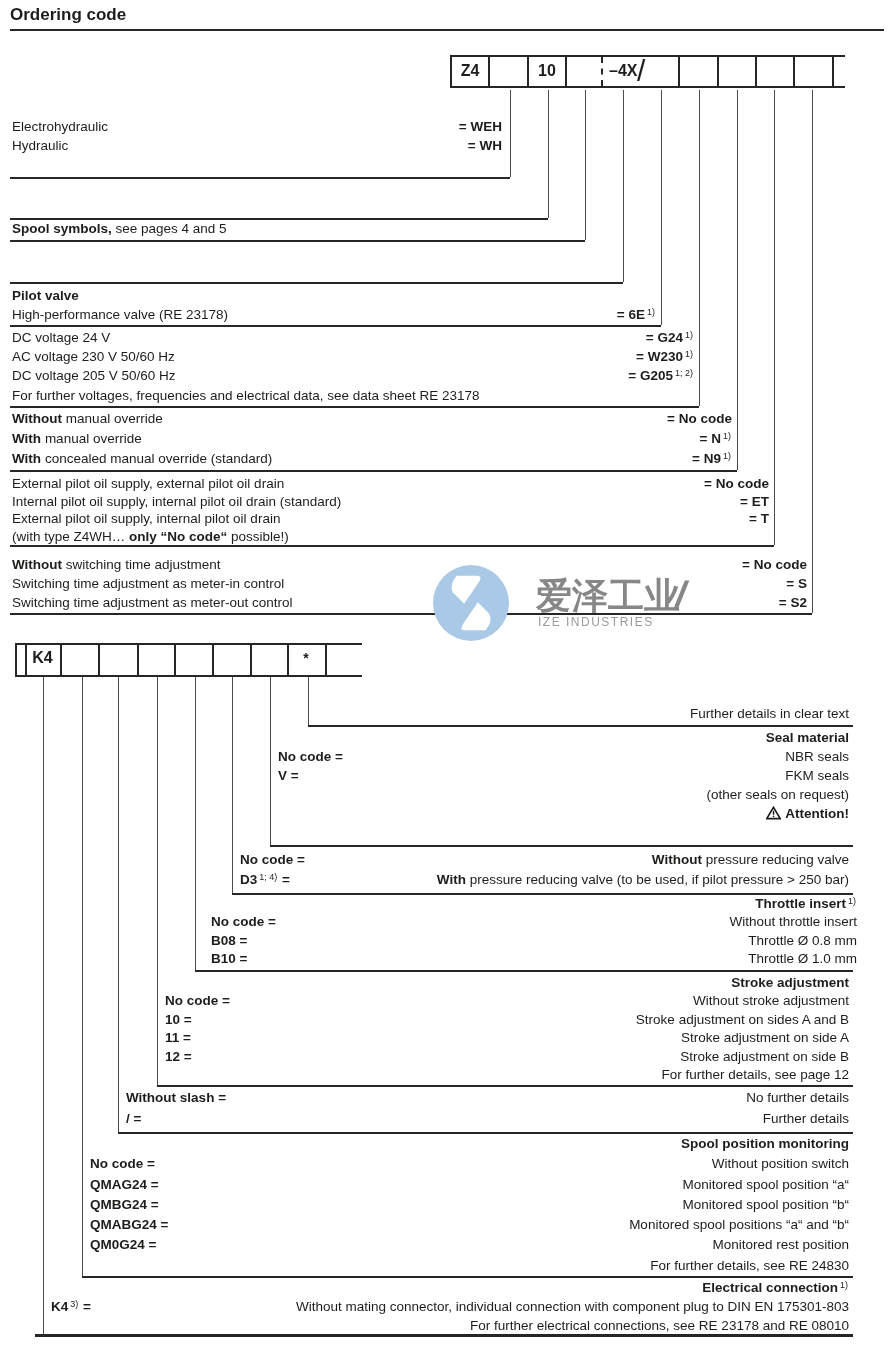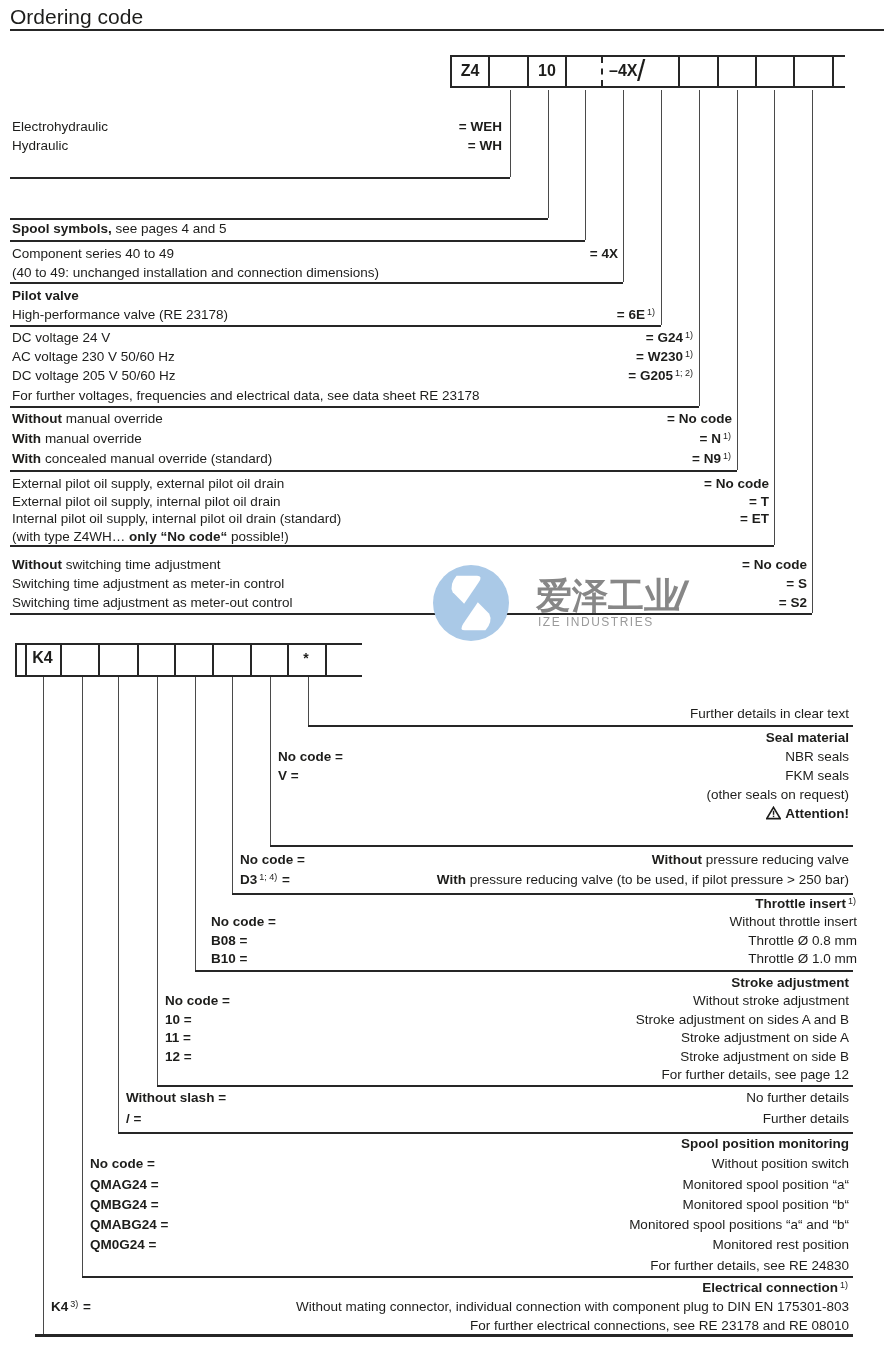--- a/index.html
+++ b/index.html
@@ -1,20 +1,20 @@
 <!DOCTYPE html>
 <html><head>
 <meta charset="utf-8">
 <style>
   body{margin:0}
   .page{position:relative;width:893px;height:1361px;background:#fff;overflow:hidden;
         font-family:"Liberation Sans","DejaVu Sans",sans-serif;font-size:13.5px;color:#1d1d1b}
   b{font-weight:bold}
   sup{font-size:9px;position:relative;top:-4px;margin:0 1px 0 2px;font-weight:normal;vertical-align:baseline}
-  .title{position:absolute;left:10px;top:5px;font-size:21px;font-weight:normal}
+  .title{position:absolute;left:10px;top:5px;font-size:17px;font-weight:bold}
   .ln{position:absolute;background:#262626}
   .vln{position:absolute;width:1px;background:#4a4a4a}
   
   .hlt{left:10px;top:29px;width:874px;height:2px}
   
   .bx{position:absolute;top:55px;height:33px;border:2px solid #262626;box-sizing:border-box;
       text-align:center;font-weight:bold;font-size:16px;line-height:28px}
   .b1{left:450px;width:40px}.b2{left:488px;width:41px}.b3{left:527px;width:40px}
   .b4{left:565px;width:115px}.b5{left:678px;width:41px}.b6{left:717px;width:40px}
   .b7{left:755px;width:40px}.b8{left:793px;width:41px}
@@ -135,43 +135,39 @@
   <div class="ln hl8"></div>
   <div class="ln hl9"></div>
 
   <div class="sec st1">
     <div class="r"><span class="t"><b></b><span>Electrohydraulic</span></span><span class="v"><b>= WEH</b><sup></sup></span></div>
     <div class="r"><span class="t"><b></b><span>Hydraulic</span></span><span class="v"><b>= WH</b><sup></sup></span></div>
   </div>
   <div class="sec st3">
     <div class="r"><span class="t"><b>Spool symbols,</b><span> see pages 4 and 5</span></span></div>
   </div>
-  <div class="sec st4">
-    <div class="r"><span class="t"><span>Component series 40 to 49</span></span><span class="v"><b>= 4X</b></span></div>
-    <div class="r"><span class="t"><span>(40 to 49: unchanged installation and connection dimensions)</span></span></div>
-  </div>
   <div class="sec st5">
     <div class="r"><span class="t"><b>Pilot valve</b></span></div>
     <div class="r"><span class="t"><span>High-performance valve (RE 23178)</span></span><span class="v"><b>= 6E</b><sup>1)</sup></span></div>
   </div>
   <div class="sec st6">
     <div class="r"><span class="t"><span>DC voltage 24 V</span></span><span class="v"><b>= G24</b><sup>1)</sup></span></div>
     <div class="r"><span class="t"><span>AC voltage 230 V 50/60 Hz</span></span><span class="v"><b>= W230</b><sup>1)</sup></span></div>
     <div class="r"><span class="t"><span>DC voltage 205 V 50/60 Hz</span></span><span class="v"><b>= G205</b><sup>1; 2)</sup></span></div>
     <div class="r"><span class="t"><span>For further voltages, frequencies and electrical data, see data sheet RE 23178</span></span></div>
   </div>
   <div class="sec st7">
     <div class="r"><span class="t"><b>Without</b><span> manual override</span></span><span class="v"><b>= No code</b></span></div>
     <div class="r"><span class="t"><b>With</b><span> manual override</span></span><span class="v"><b>= N</b><sup>1)</sup></span></div>
     <div class="r"><span class="t"><b>With</b><span> concealed manual override (standard)</span></span><span class="v"><b>= N9</b><sup>1)</sup></span></div>
   </div>
   <div class="sec st8">
     <div class="r"><span class="t"><span>External pilot oil supply, external pilot oil drain</span></span><span class="v"><b>= No code</b></span></div>
+    <div class="r"><span class="t"><span>Internal pilot oil supply, internal pilot oil drain (standard)</span></span><span class="v"><b>= ET</b></span></div>
     <div class="r"><span class="t"><span>External pilot oil supply, internal pilot oil drain</span></span><span class="v"><b>= T</b></span></div>
-    <div class="r"><span class="t"><span>Internal pilot oil supply, internal pilot oil drain (standard)</span></span><span class="v"><b>= ET</b></span></div>
     <div class="r"><span class="t"><span>(with type Z4WH… </span><b>only “No code“</b><span> possible!)</span></span></div>
   </div>
   <div class="sec st9">
     <div class="r"><span class="t"><b>Without</b><span> switching time adjustment</span></span><span class="v"><b>= No code</b></span></div>
     <div class="r"><span class="t"><span>Switching time adjustment as meter-in control</span></span><span class="v"><b>= S</b></span></div>
     <div class="r"><span class="t"><span>Switching time adjustment as meter-out control</span></span><span class="v"><b>= S2</b></span></div>
   </div>
 
   <div class="ln k4t"></div>
   <div class="ln k4b"></div>

